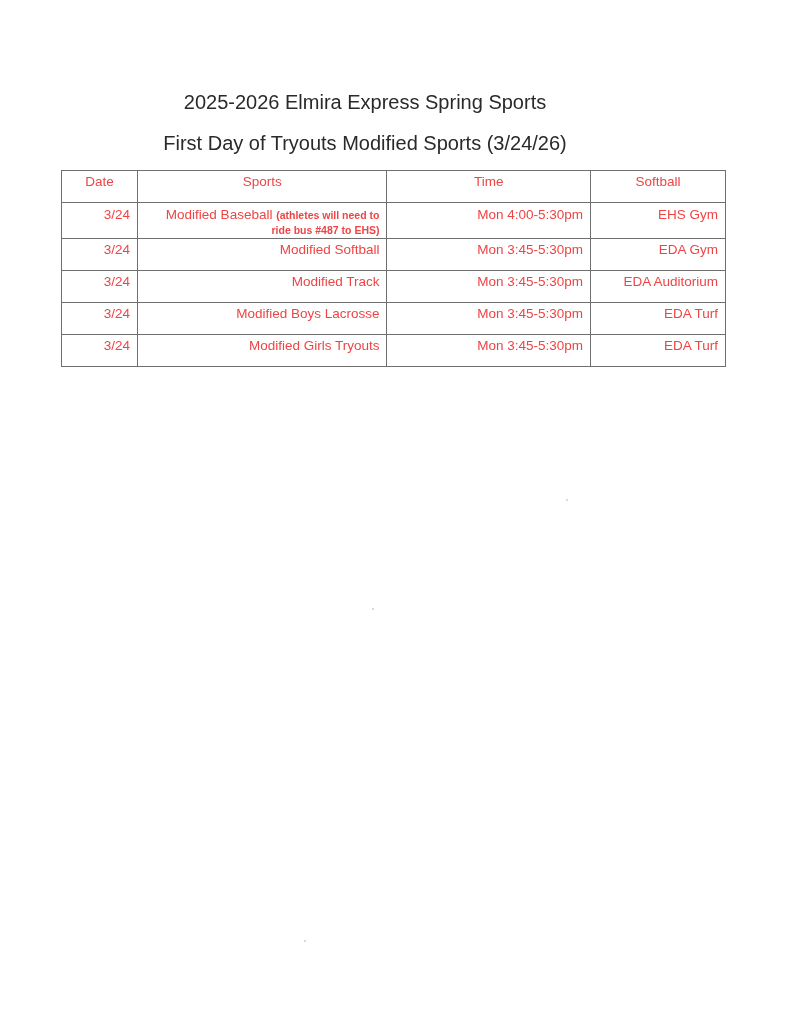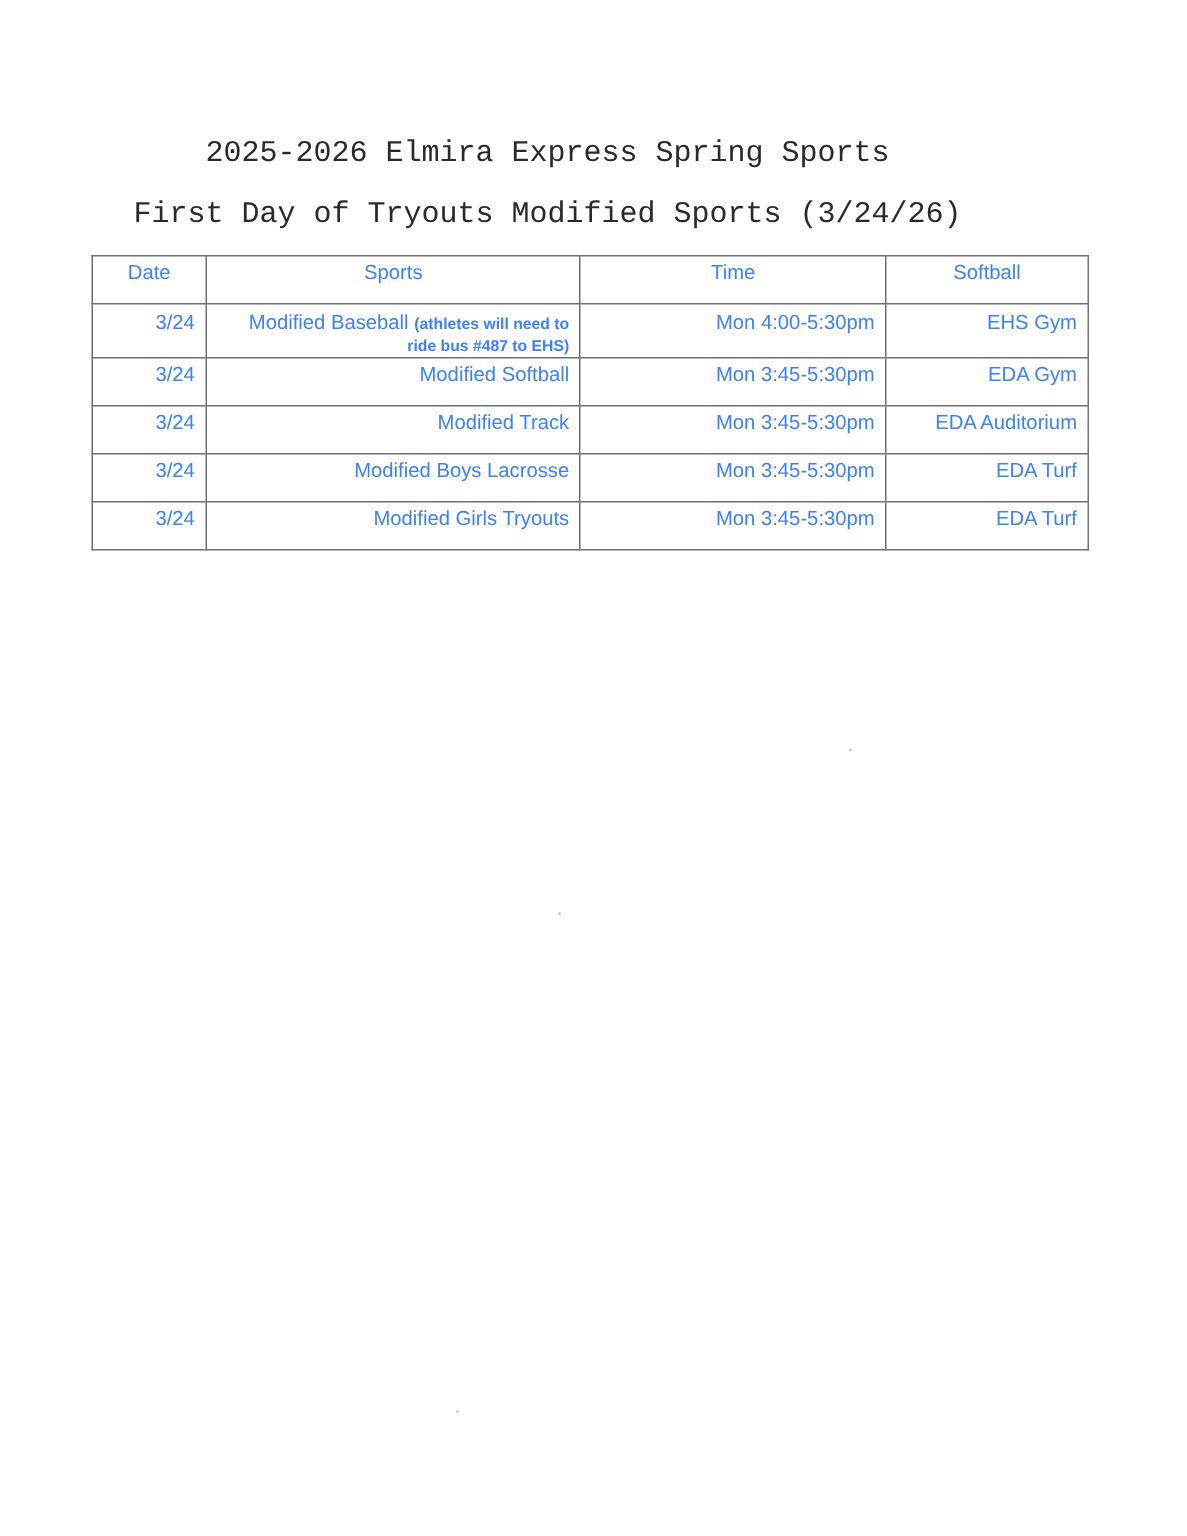--- a/index.html
+++ b/index.html
@@ -2,27 +2,27 @@
 <html><head>
 <meta charset="utf-8">
 <style>
   html, body { margin: 0; padding: 0; background: #ffffff; }
   body {
     width: 791px; height: 1024px; position: relative; overflow: hidden;
     font-family: "Liberation Sans", "DejaVu Sans", sans-serif; color: #222;
   }
   .title {
     position: absolute; left: 0; width: 730px; text-align: center;
-    font-size: 20px; color: #2a2a2a; margin: 0; font-weight: normal; font-family: Liberation Mono, monospace;
+    font-size: 20px; color: #2a2a2a; margin: 0; font-weight: normal;
   }
   .t1 { top: 91px; }
   .t2 { top: 132px; }
   table {
     position: absolute; left: 61px; top: 170px; width: 665px;
-    border-collapse: collapse; font-size: 13.5px; color: #3b82f6; border-radius: 26px;
+    border-collapse: collapse; font-size: 13.5px; color: #ef4444; border-radius: 26px;
   }
   td, th {
     border: 1px solid #6f6f6f; vertical-align: top;
     padding: 3px 7px 0 7px; text-align: right; font-weight: normal;
   }
   th { text-align: center; height: 28px; padding-top: 3px; }
   col.c1 { width: 76px; } col.c2 { width: 250px; } col.c3 { width: 204px; } col.c4 { width: 135px; }
   tr.r td { height: 28px; }
   tr.r.first td { height: 31px; padding-top: 4px; }
   .note { font-size: 10.5px; font-weight: bold; }

